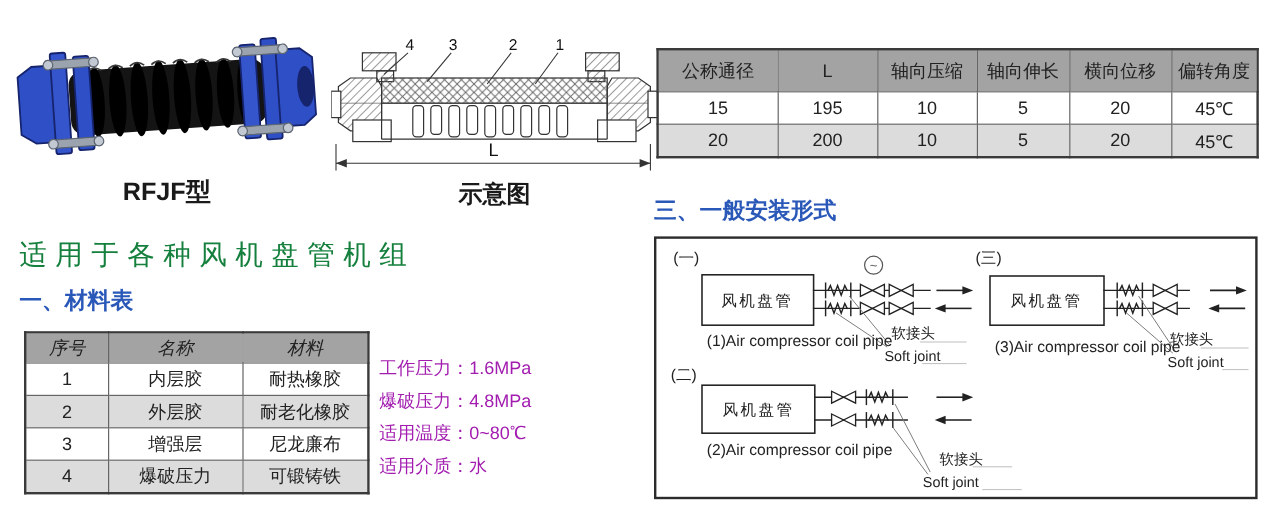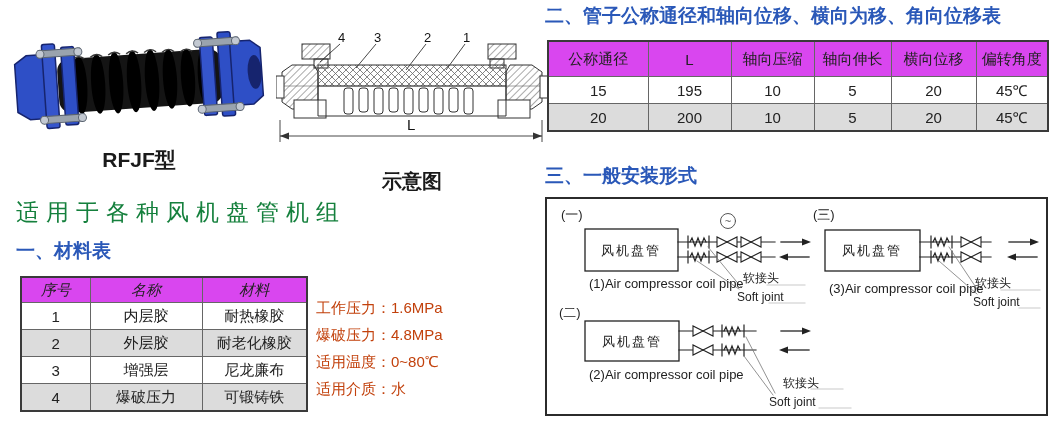--- a/index.html
+++ b/index.html
@@ -6,27 +6,27 @@
   #page{position:relative;width:1055px;height:435px;background:#fff;overflow:hidden;
         font-family:"Liberation Sans",sans-serif;color:#222;}
   .abs{position:absolute;}
   .h-blue{color:#2a58b8;font-weight:bold;font-size:19px;white-space:nowrap;}
   .caption{font-size:20px;color:#1a1a1a;text-align:center;font-weight:bold;}
   .intro{font-size:23px;color:#15803d;letter-spacing:7px;white-space:nowrap;}
   table{border-collapse:collapse;table-layout:fixed;}
   table.data{border:2px solid #3a3a3a;}
   table.data td,table.data th{border:1px solid #666;text-align:center;vertical-align:middle;
         font-size:15px;font-weight:normal;color:#222;padding:0;overflow:hidden;white-space:nowrap;}
-  tr.hdr td{background:#d946ef;}
+  tr.hdr td{background:#a3a3a3;}
   tr.alt td{background:#dcdcdc;}
   #mat-table td{height:26px;}
   #mat-table tr.hdr td{height:24px;font-style:italic;}
   #disp-table tr.hdr td{height:34px;}
   #disp-table td{height:26px;}
-  .specs{font-size:15px;color:#c2410c;line-height:27px;white-space:nowrap;}
+  .specs{font-size:15px;color:#a21caf;line-height:27px;white-space:nowrap;}
   #install-box{border:2px solid #2b2b2b;background:#fff;}
   svg text{font-family:"Liberation Sans",sans-serif;}
 </style>
 </head>
 <body>
 
 <div id="page">
 
   <svg class="abs" style="left:8px;top:14px" width="262" height="132" viewBox="0 0 262 132">
     <g transform="rotate(-4 131 66)">
@@ -133,21 +133,21 @@
 
     <g stroke="#333" stroke-width="0.9">
       <line x1="4" y1="92" x2="4" y2="114"></line>
         <line x1="266" y1="92" x2="266" y2="114"></line>
       <line x1="4" y1="108" x2="266" y2="108"></line>
     </g>
     <polygon points="4,108 13,104.5 13,111.5" fill="#333"></polygon>
     <polygon points="266,108 257,104.5 257,111.5" fill="#333"></polygon>
     <text x="131" y="102" font-size="15" fill="#111">L</text>
   </svg>
-  <div class="abs caption" style="left:276px;top:168px;width:272px;">示意图</div>
+  <div class="abs caption" style="left:276px;top:148px;width:272px;">示意图</div>
 
   <div class="abs intro" style="left:16px;top:197px">适用于各种风机盘管机组</div>
 
   <div class="abs h-blue" style="left:16px;top:238px">一、材料表</div>
 
   <table id="mat-table" class="abs data" style="left:20px;top:276px;width:286px">
     <colgroup>
         <col style="width:69px">
         <col style="width:112px">
         <col style="width:105px">
@@ -181,21 +181,20 @@
   </tbody>
     </table>
 
   <div class="abs specs" style="left:316px;top:294px">
     <div><span>工作压力：</span><span>1.6MPa</span></div>
     <div><span>爆破压力：</span><span>4.8MPa</span></div>
     <div><span>适用温度：</span><span>0~80℃</span></div>
     <div><span>适用介质：</span><span>水</span></div>
   </div>
 
-  <div class="abs h-blue" style="left:545px;top:3px">二、管子公称通径和轴向位移、横向为移、角向位移表</div>
 
   <table id="disp-table" class="abs data" style="left:547px;top:40px;width:500px">
     <colgroup>
         <col style="width:100px">
         <col style="width:83px">
         <col style="width:83px">
         <col style="width:77px">
         <col style="width:85px">
         <col style="width:72px">
       </colgroup>

